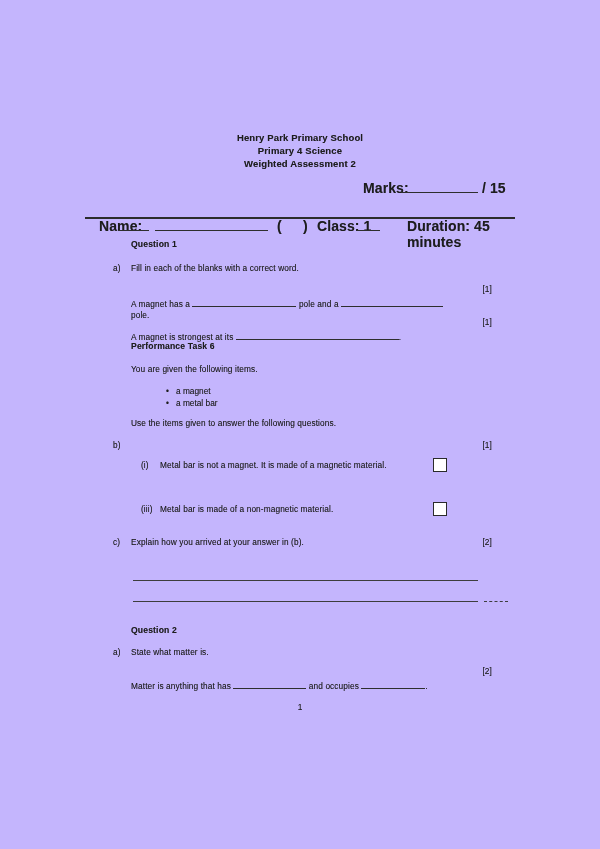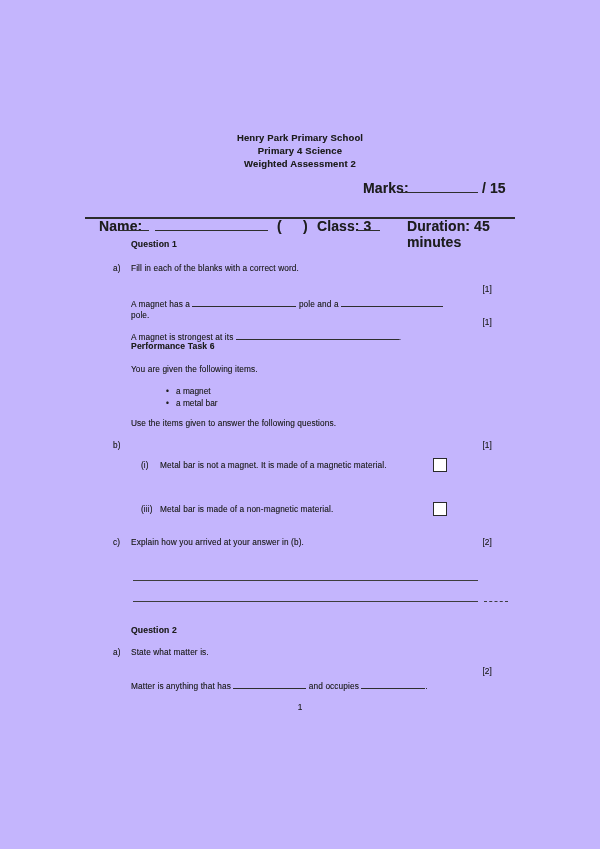--- a/index.html
+++ b/index.html
@@ -52,21 +52,21 @@
     <span class="blank-abs" style="left:38px;width:77px;top:3px;"></span>
     <span class="abs" style="left:119px;top:0;">/ 15</span>
   </div>
 
   <div class="abs hdr-txt" style="top:198px;left:99px;width:420px;height:13px;margin-top:20px;">
     <span class="abs" style="left:0;top:0;">Name:</span>
     <span class="blank-abs" style="left:19px;width:31px;top:3px;"></span>
     <span class="blank-abs" style="left:56px;width:113px;top:3px;"></span>
     <span class="abs" style="left:178px;top:0;">(</span>
     <span class="abs" style="left:204px;top:0;">)</span>
-    <span class="abs" style="left:218px;top:0;">Class: 3</span>
+    <span class="abs" style="left:218px;top:0;">Class: 1</span>
     <span class="blank-abs" style="left:258px;width:23px;top:3px;"></span>
     <span class="abs" style="left:308px;top:0;">Duration: 45 minutes</span>
   </div>
 
   <div class="abs rule"></div>
 
   <div class="sec-title" style="top:239px;">Question 1</div>
 
   <div class="q-row" style="top:263px;">
     <span class="marker">a)</span>

